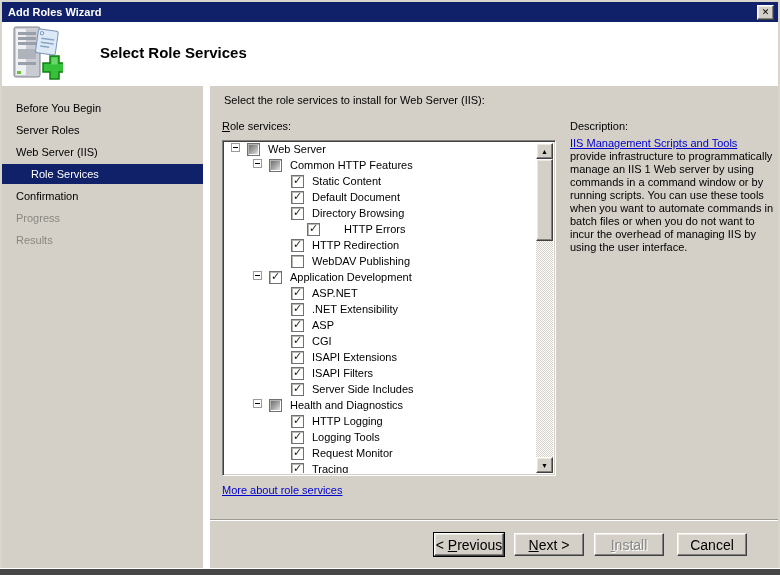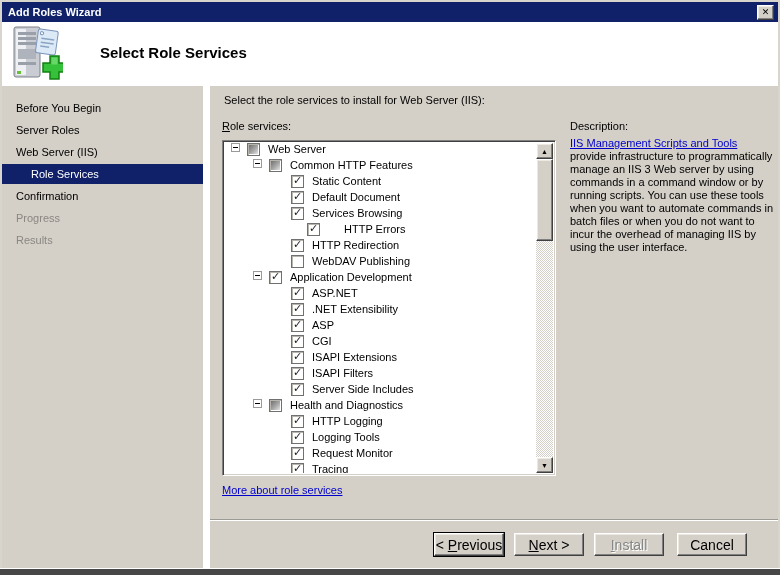--- a/index.html
+++ b/index.html
@@ -143,21 +143,21 @@
               <span class="tree-text">Static Content</span>
             </div>
             <div class="tree-row" style="padding-left: 50px;">
               <span class="expander spacer"></span>
               <span class="cb checked"></span>
               <span class="tree-text">Default Document</span>
             </div>
             <div class="tree-row" style="padding-left: 50px;">
               <span class="expander spacer"></span>
               <span class="cb checked"></span>
-              <span class="tree-text">Services Browsing</span>
+              <span class="tree-text">Directory Browsing</span>
             </div>
             <div class="tree-row" style="padding-left: 50px; gap: 16px;">
               <span class="expander spacer"></span>
               <span class="cb checked"></span>
               <span class="tree-text">HTTP Errors</span>
             </div>
             <div class="tree-row" style="padding-left: 50px;">
               <span class="expander spacer"></span>
               <span class="cb checked"></span>
               <span class="tree-text">HTTP Redirection</span>
@@ -238,21 +238,21 @@
           <div class="sb-thumb"></div>
           <div class="sb-btn sb-down">▼</div>
         </div>
       </div>
 
       <span class="more-link">More about role services</span>
 
       <div class="desc">
         <div class="desc-heading">Description:</div>
         <span class="desc-link">IIS Management Scripts and Tools</span>
-        <span class="desc-body">provide infrastructure to programmatically manage an IIS 3 Web server by using commands in a command window or by running scripts. You can use these tools when you want to automate commands in batch files or when you do not want to incur the overhead of managing IIS by using the user interface.</span>
+        <span class="desc-body">provide infrastructure to programmatically manage an IIS 1 Web server by using commands in a command window or by running scripts. You can use these tools when you want to automate commands in batch files or when you do not want to incur the overhead of managing IIS by using the user interface.</span>
       </div>
 
       <div class="separator"></div>
 
       <div class="btn-row">
         <button class="btn default"><span>&lt; </span><span class="accel">P</span><span>revious</span></button>
         <button class="btn"><span></span><span class="accel">N</span><span>ext &gt;</span></button>
         <button class="btn" disabled=""><span></span><span class="accel">I</span><span>nstall</span></button>
         <button class="btn cancel"><span></span><span>Cancel</span></button>
       </div>

